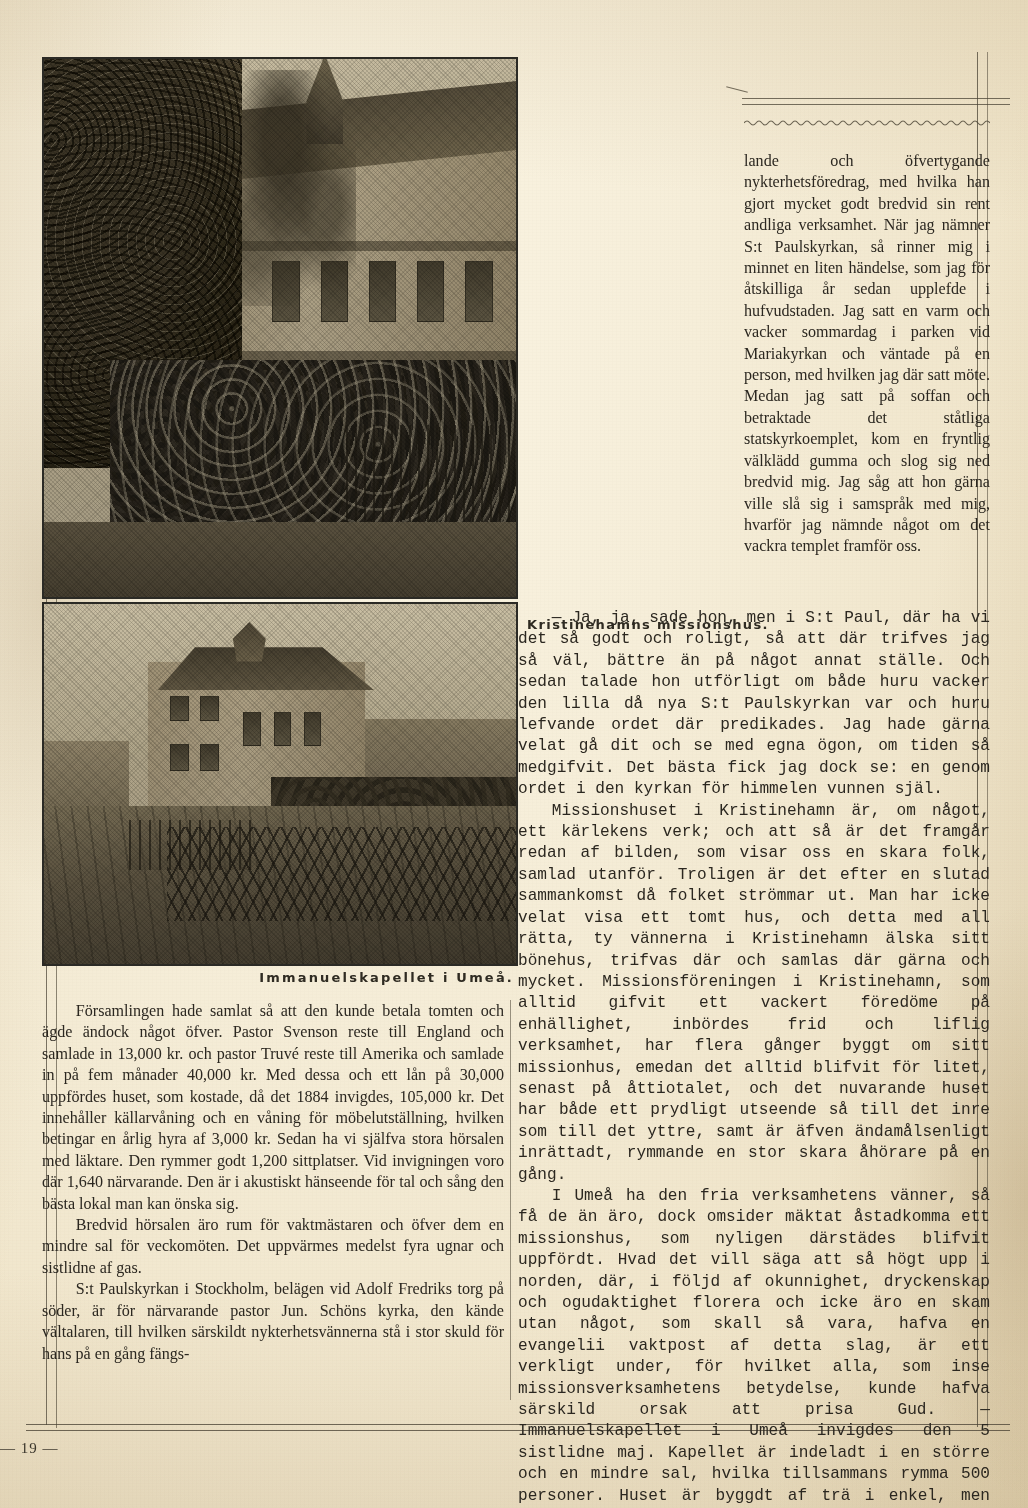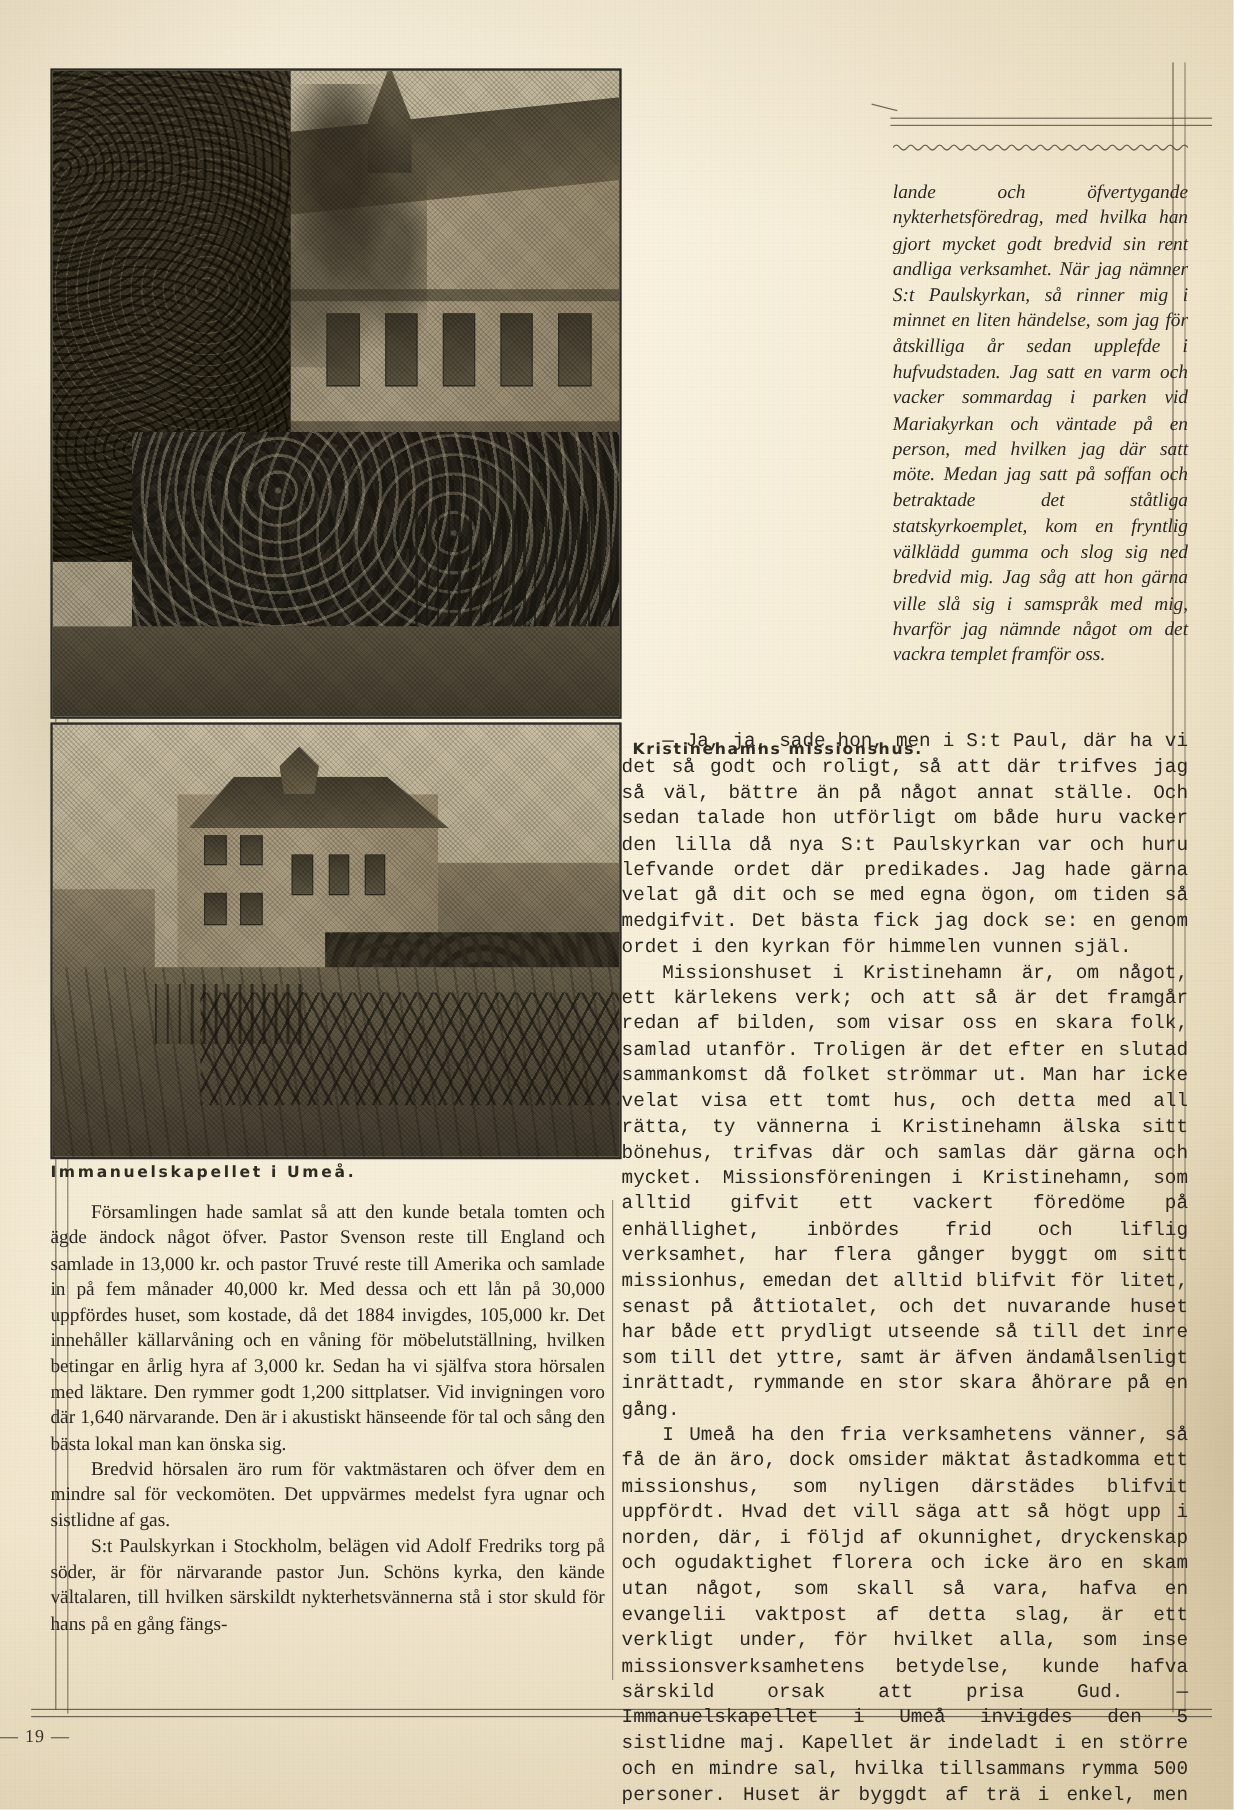--- a/index.html
+++ b/index.html
@@ -194,33 +194,33 @@
   }
 
   
   .caption{
     position:absolute;
     font-family:"DejaVu Sans","Liberation Sans",sans-serif;
     font-size:13px;font-weight:700;color:#2f2b22;
     letter-spacing:1.4px;
   }
   #cap-kristinehamn{left:527px;top:617px;}
-  #cap-immanuel{left:42px;top:970px;width:472px;text-align:left;letter-spacing:2.2px;}
+  #cap-immanuel{left:42px;top:970px;width:472px;text-align:right;letter-spacing:2.2px;}
 
   .col{
     position:absolute;
     color:#2b2720;
     font-size:16.1px;
     line-height:21.4px;
     text-align:justify;
     text-justify:inter-word;
     -webkit-hyphens:none;hyphens:none;
   }
   .col p{margin:0;text-indent:2.1em;}
-  .col p.noind{text-indent:0;font-style:italic;}
+  .col p.noind{text-indent:0;}
 
   #col-narrow{left:744px;top:150px;width:246px;}
   #col-wide-right{left:518px;top:608px;width:472px;font-family:Liberation Mono, monospace;}
   #col-left{left:42px;top:1000px;width:462px;}
 
   .sig{display:block;text-align:right;font-style:italic;font-weight:700;margin-top:4px;text-indent:0;}
 
   #page-number{
     position:absolute;left:0;top:1440px;width:1028px;text-align:left;
     font-size:15px;color:#3a352b;letter-spacing:1px;

